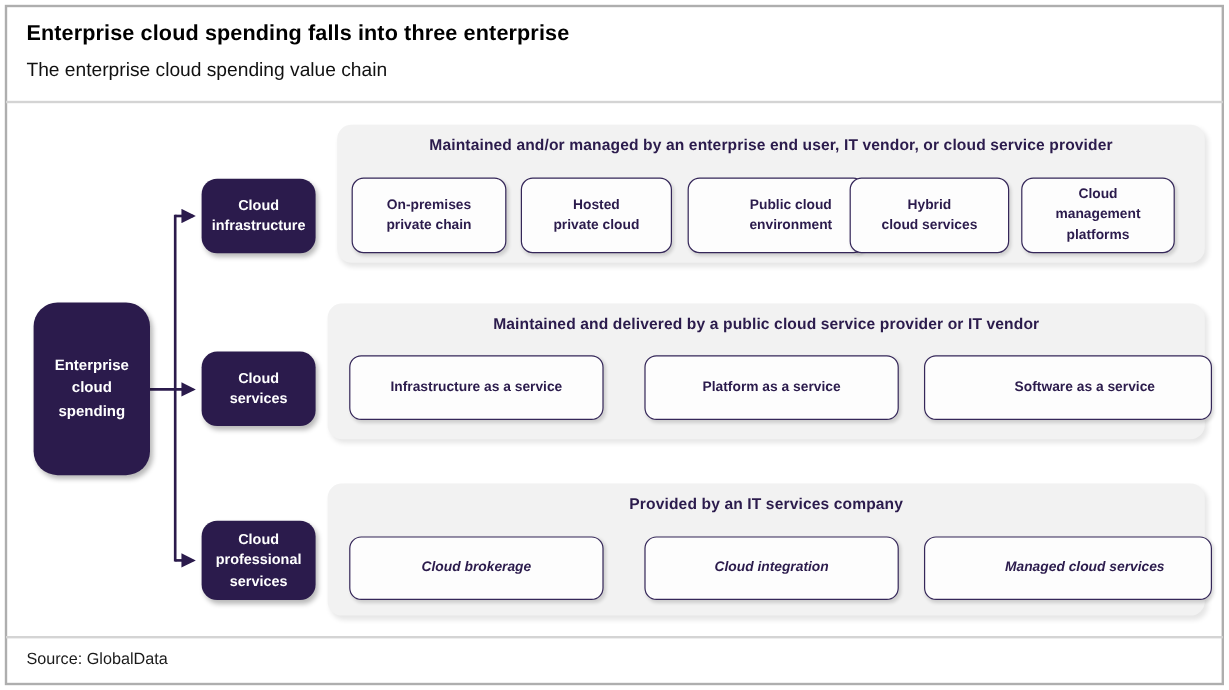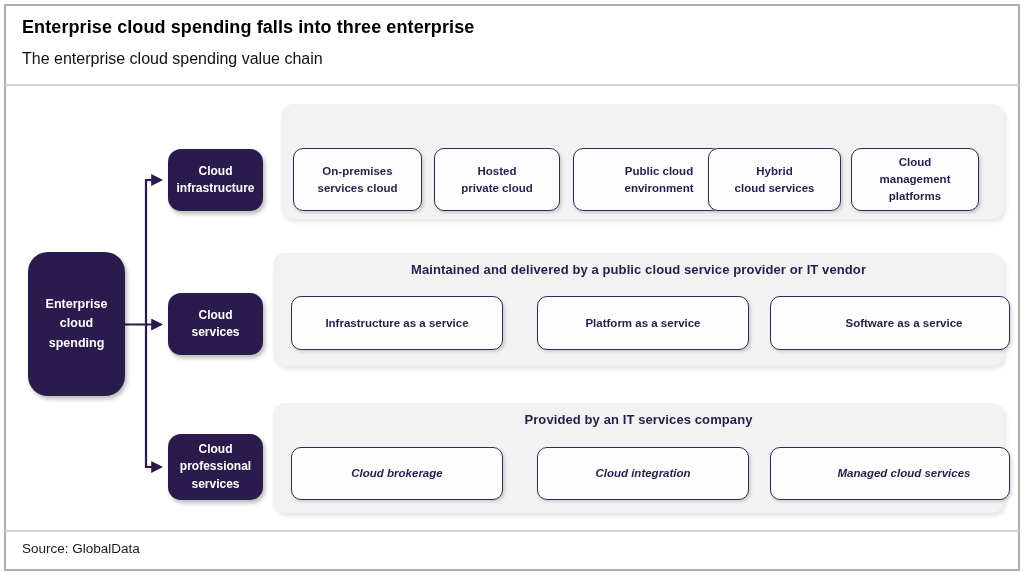--- a/index.html
+++ b/index.html
@@ -80,22 +80,23 @@
 
   <div class="node branch b1">Cloud
 infrastructure</div>
   <div class="node branch b2">Cloud
 services</div>
   <div class="node branch b3">Cloud
 professional
 services</div>
 
   <div class="panel p1">
+    <div class="panel-header">Maintained and/or managed by an enterprise end user, IT vendor, or cloud service provider</div>
     <div class="wbox r1c1">On-premises
-services cloud</div>
+private chain</div>
     <div class="wbox r1c2">Hosted
 private cloud</div>
     <div class="wbox r1c3">Public cloud
 environment</div>
     <div class="wbox r1c4">Hybrid
 cloud services</div>
     <div class="wbox r1c5">Cloud
 management
 platforms</div>
   </div>

